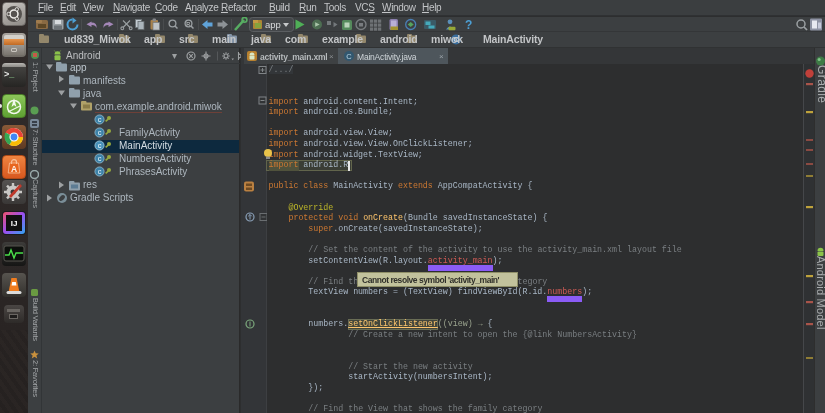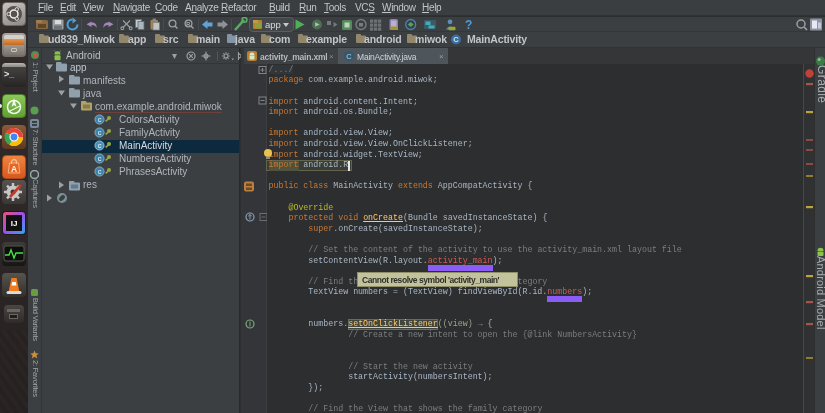--- a/index.html
+++ b/index.html
@@ -10,35 +10,35 @@
   background:linear-gradient(180deg,#322c2b 0%,#2c2726 60%,#262120 100%); }
 #launcher .ic { position:absolute; left:2px; width:24px; height:24px; border-radius:4px; overflow:hidden; }
 
 #menubar { position:absolute; left:28px; top:0; width:797px; height:16px; background:#3b3e40; border-bottom:1px solid #2f3133;
   color:#c3c5c7; font-size:10px; letter-spacing:-0.3px; }
 #menubar span { position:absolute; top:2px; }
 #menubar u { text-decoration:underline; text-underline-offset:1px; }
 #toolbar { position:absolute; left:28px; top:17px; width:797px; height:15px; background:#3c3f41; border-bottom:1px solid #343638; }
 #navbar { position:absolute; left:28px; top:32px; width:797px; height:16px; background:#3c3f41; border-bottom:1px solid #303233;
   color:#c2c4c6; font-size:10.5px; font-weight:bold; letter-spacing:-0.15px; }
-.crumb { position:absolute; top:1px; }
+.crumb { position:absolute; top:1px;margin-left:16px; }
 
 #lstrip { position:absolute; left:28px; top:48px; width:14px; height:365px; background:#3c3f41; border-right:1px solid #323537; }
 .vlabel { position:absolute; writing-mode:vertical-rl; font-size:7.5px; color:#a4a7a9; letter-spacing:-0.2px; left:2.5px; }
 
 #ppanel { position:absolute; left:42px; top:48px; width:198px; height:365px; background:#3c3f41; border-right:1px solid #2a2a2a; }
 #phead { position:absolute; left:0; top:0; width:198px; height:16px; border-bottom:1px solid #333638; color:#bcbec0; font-size:10px; }
 .trow { position:absolute; left:0; width:198px; height:13px; font-size:10px; color:#adb6be; }
 .trow .tx { position:absolute; top:0px; }
 
 #tabstrip { position:absolute; left:241px; top:48px; width:584px; height:16px; background:#343638; }
 #editor { position:absolute; left:241px; top:64px; width:562px; height:349px; background:#2d2e2f; }
 #gutter { position:absolute; left:0; top:0; width:26px; height:349px; background:#333538; border-right:1px solid #3d3f42; }
 .cl { position:absolute; font-family:"Liberation Mono", monospace; font-size:8.3px; white-space:pre; color:#a9b7c6; }
-.k { color:#cc7832; } .c { color:#7a7f82; } .a { color:#bbb529; } .m { color:#ffc66d;text-decoration:underline; }
+.k { color:#cc7832; } .c { color:#7a7f82; } .a { color:#bbb529; } .m { color:#ffc66d; }
 .e { color:#cf5b56; border-bottom:6px solid #8b5cf6; } .f { color:#9aa38e; }
 
 #estripe { position:absolute; left:803px; top:64px; width:11px; height:349px; background:#2f3133; border-left:1px solid #45474a; }
 #rstrip { position:absolute; left:814px; top:48px; width:11px; height:365px; background:#3c3f41; border-left:1px solid #2e2e2e; }
 </style>
 </head>
 <body>
 <div id="launcher">
 
   <div class="ic" style="top:2px;background:linear-gradient(160deg,#c8c4c0,#8e8a86);border:1px solid #6a6663">
@@ -449,37 +449,37 @@
     </div>
   <div class="trow" style="top:26.5px">
       <span class="tx" style="left:41px">manifests</span>
     </div>
   <div class="trow" style="top:39.5px">
       <span class="tx" style="left:41px">java</span>
     </div>
   <div class="trow" style="top:52.5px">
       <span class="tx" style="left:53px;border-bottom:1px solid #6e4038">com.example.android.miwok</span>
     </div>
-  <div class="trow" style="top:65.5px">
-      <span class="tx" style="left:77px">ColorsActivity</span>
-    </div>
   <div class="trow" style="top:78.5px">
       <span class="tx" style="left:77px">FamilyActivity</span>
     </div>
   <div class="trow" style="top:91.5px">
       <span class="tx" style="left:77px;color:#d3dce2">MainActivity</span>
     </div>
   <div class="trow" style="top:104.5px">
       <span class="tx" style="left:77px">NumbersActivity</span>
     </div>
   <div class="trow" style="top:117.5px">
       <span class="tx" style="left:77px">PhrasesActivity</span>
     </div>
   <div class="trow" style="top:130.5px">
       <span class="tx" style="left:41px">res</span>
+    </div>
+  <div class="trow" style="top:143.5px">
+      <span class="tx" style="left:28px">Gradle Scripts</span>
     </div>
 </div>
 <div id="tabstrip">
   <div style="position:absolute;left:3px;top:0;width:94px;height:16px;background:#3e4143"></div>
   <div style="position:absolute;left:97px;top:0;width:110px;height:16px;background:#4e565c"></div>
   <svg width="220" height="16" style="position:absolute;left:0;top:0">
     <rect x="6" y="3" width="10" height="10" rx="2" fill="#b8812f"></rect>
       <path d="M8.5 7.2 a2.5 2.7 0 0 1 5 0 Z" fill="#d8e8c8"></path>
       <rect x="8.5" y="7.6" width="5" height="4" rx="0.8" fill="#d8e8c8"></rect>
     <text x="88" y="10.5" font-size="8" fill="#8a8e90" font-family="Liberation Sans">×</text>
@@ -511,21 +511,20 @@
         <path d="M9 262.5 v-5" stroke="#7ca87c" stroke-width="1"></path>
 
       <g fill="none" stroke="#6a6e71" stroke-width="1">
           <rect x="19" y="149.5" width="7" height="7" fill="#313335"></rect>
           <path d="M20.5 153 h4"></path>
         </g>
     </svg>
   </div>
   <div id="code" style="position:absolute;left:0;top:0;width:562px;height:349px;z-index:1">
       <div class="cl" style="left:27.5px;top:0.7px"><span class="c" style="background:#333639">/.../</span></div>
-<div class="cl" style="left:27.5px;top:11.3px"><span class="k">package</span> com.example.android.miwok;</div>
 <div class="cl" style="left:27.5px;top:32.5px"><span class="k">import</span> android.content.Intent;</div>
 <div class="cl" style="left:27.5px;top:43.1px"><span class="k">import</span> android.os.Bundle;</div>
 <div class="cl" style="left:27.5px;top:64.3px"><span class="k">import</span> android.view.View;</div>
 <div class="cl" style="left:27.5px;top:74.9px"><span class="k">import</span> android.view.View.OnClickListener;</div>
 <div class="cl" style="left:27.5px;top:85.5px"><span class="k">import</span> android.widget.TextView;</div>
 <div class="cl" style="left:27.5px;top:96.1px"><span class="k">import</span> android.R</div>
 <div class="cl" style="left:27.5px;top:117.3px"><span class="k">public class</span> MainActivity <span class="k">extends</span> AppCompatActivity {</div>
 <div class="cl" style="left:27.5px;top:138.5px">    <span class="a">@Override</span></div>
 <div class="cl" style="left:27.5px;top:149.1px">    <span class="k">protected void</span> <span class="m">onCreate</span>(Bundle savedInstanceState) {</div>
 <div class="cl" style="left:27.5px;top:180.9px">        <span class="c">// Set the content of the activity to use the activity_main.xml layout file</span></div>

